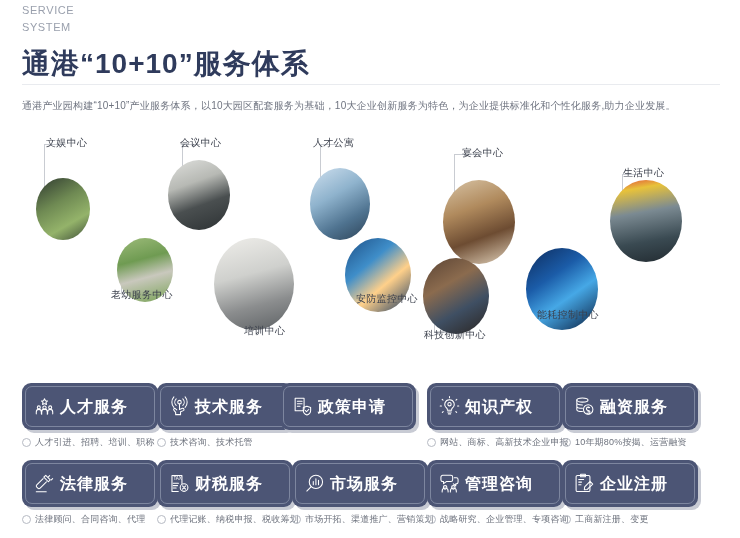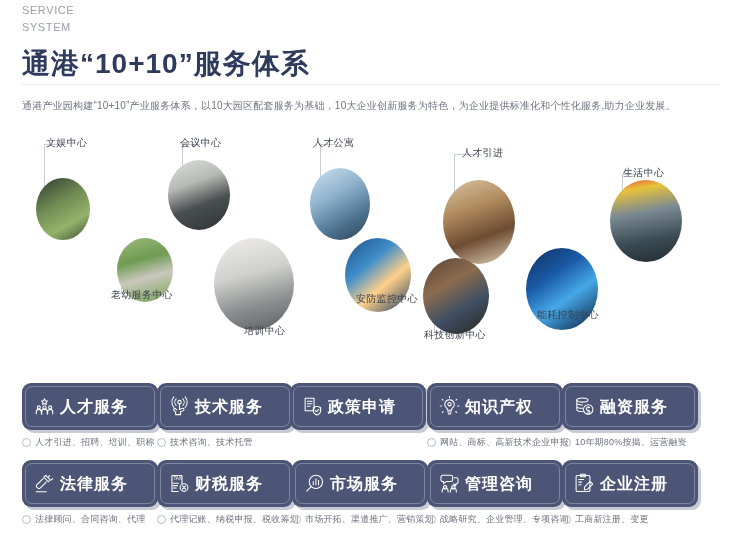--- a/index.html
+++ b/index.html
@@ -186,21 +186,21 @@
         <div class="ph" style="background: linear-gradient(140deg, rgb(29, 79, 134) 0%, rgb(63, 142, 201) 35%, rgb(255, 208, 138) 62%, rgb(27, 58, 98) 100%);"></div>
       </div>
       <div class="node-label" style="left: 356px; top: 164px;">安防监控中心</div>
       <div class="leader">
         <div class="lv" style="left: 434px; top: 26px; height: 78px;"></div>
         <div class="lh" style="left: 434px; top: 26px; width: 28px;"></div>
       </div>
       <div class="circle" style="left: 443px; top: 52px; width: 72px; height: 84px;">
         <div class="ph" style="background: linear-gradient(160deg, rgb(216, 196, 166) 0%, rgb(176, 138, 93) 35%, rgb(109, 76, 50) 65%, rgb(227, 211, 188) 100%);"></div>
       </div>
-      <div class="node-label" style="left: 462px; top: 18px;">人才引进</div>
+      <div class="node-label" style="left: 462px; top: 18px;">宴会中心</div>
       <div class="leader">
         <div class="lv" style="left: 414px; top: 176px; height: 28px;"></div>
         <div class="lh" style="left: 414px; top: 204px; width: 14px;"></div>
       </div>
       <div class="circle" style="left: 423px; top: 130px; width: 66px; height: 76px;">
         <div class="ph" style="background: linear-gradient(150deg, rgb(90, 67, 52) 0%, rgb(139, 107, 78) 35%, rgb(63, 79, 99) 65%, rgb(42, 36, 32) 100%);"></div>
       </div>
       <div class="node-label" style="left: 424px; top: 200px;">科技创新中心</div>
       <div class="leader">
         <div class="lv" style="left: 519px; top: 156px; height: 30px;"></div>
@@ -249,21 +249,21 @@
               <path stroke="#fff" fill="none" stroke-width="1.2" stroke-linecap="round" stroke-linejoin="round" d="M12 9.2v6.1M12 15.3l3.4-1.2a1.4 1.4 0 0 1 1 2.6l-3.2 1.4v3.2h-5.6v-2.6l-1.9-2.3a1.3 1.3 0 0 1 1.9-1.8l1.3 1.2"></path>
             </svg>
           </span>
           <span class="clabel">技术服务</span>
         </div>
       </div>
       <div class="bullet" style="left: 157px; top: 53px;">
         <span class="ring"></span>
         <span>技术咨询、技术托管</span>
       </div>
-      <div class="card" style="left: 290px; top: 0px; text-align: right;">
+      <div class="card" style="left: 280px; top: 0px; text-align: right;">
         <div class="inner">
           <span class="cicon">
             <svg viewBox="0 0 24 24" width="21" height="21">
               <path stroke="#fff" fill="none" stroke-width="1.2" stroke-linecap="round" stroke-linejoin="round" d="M3.6 2.6h10.2v12.2a2 2 0 0 1-2 2H3.6z"></path>
               <path stroke="#fff" fill="none" stroke-width="1.2" stroke-linecap="round" stroke-linejoin="round" d="M6.1 6h5.4M6.1 8.8h5.4M6.1 11.6h3.2"></path>
               <path stroke="#fff" fill="none" stroke-width="1.2" stroke-linecap="round" stroke-linejoin="round" d="M17.1 11.6l4.2 1.6v3.4c0 2.4-1.8 4.3-4.2 5.2-2.4-.9-4.2-2.8-4.2-5.2v-3.4z"></path>
               <path stroke="#fff" fill="none" stroke-width="1.2" stroke-linecap="round" stroke-linejoin="round" d="M15.1 16.5l1.5 1.5 2.6-2.8"></path>
             </svg>
           </span>
           <span class="clabel">政策申请</span>

